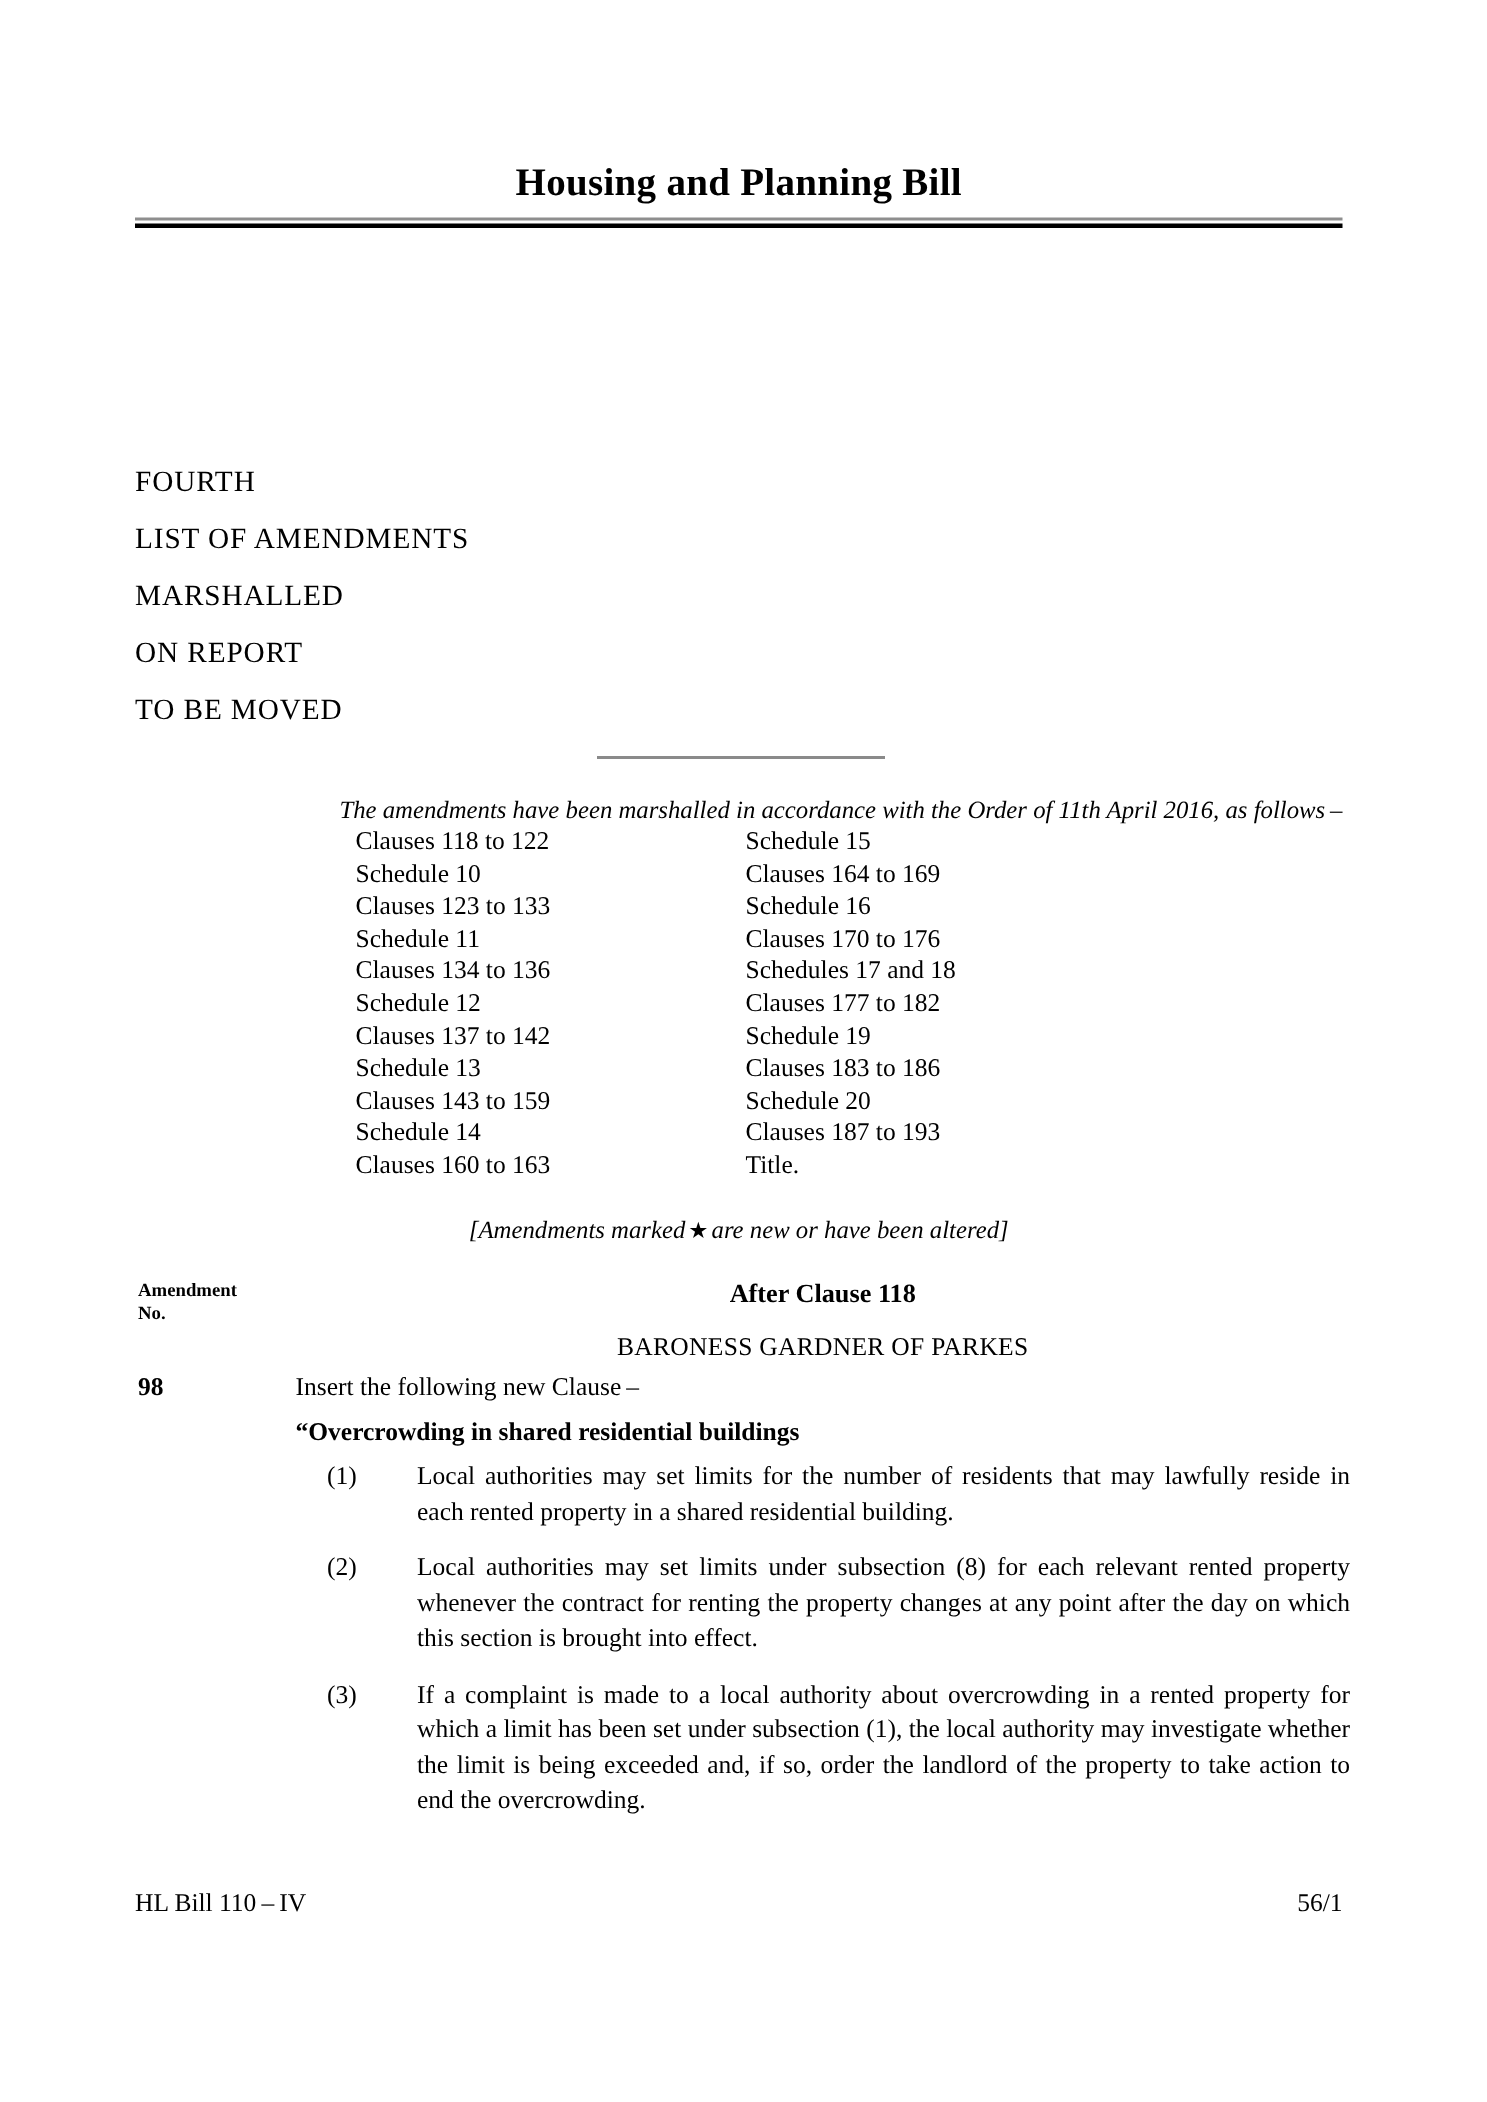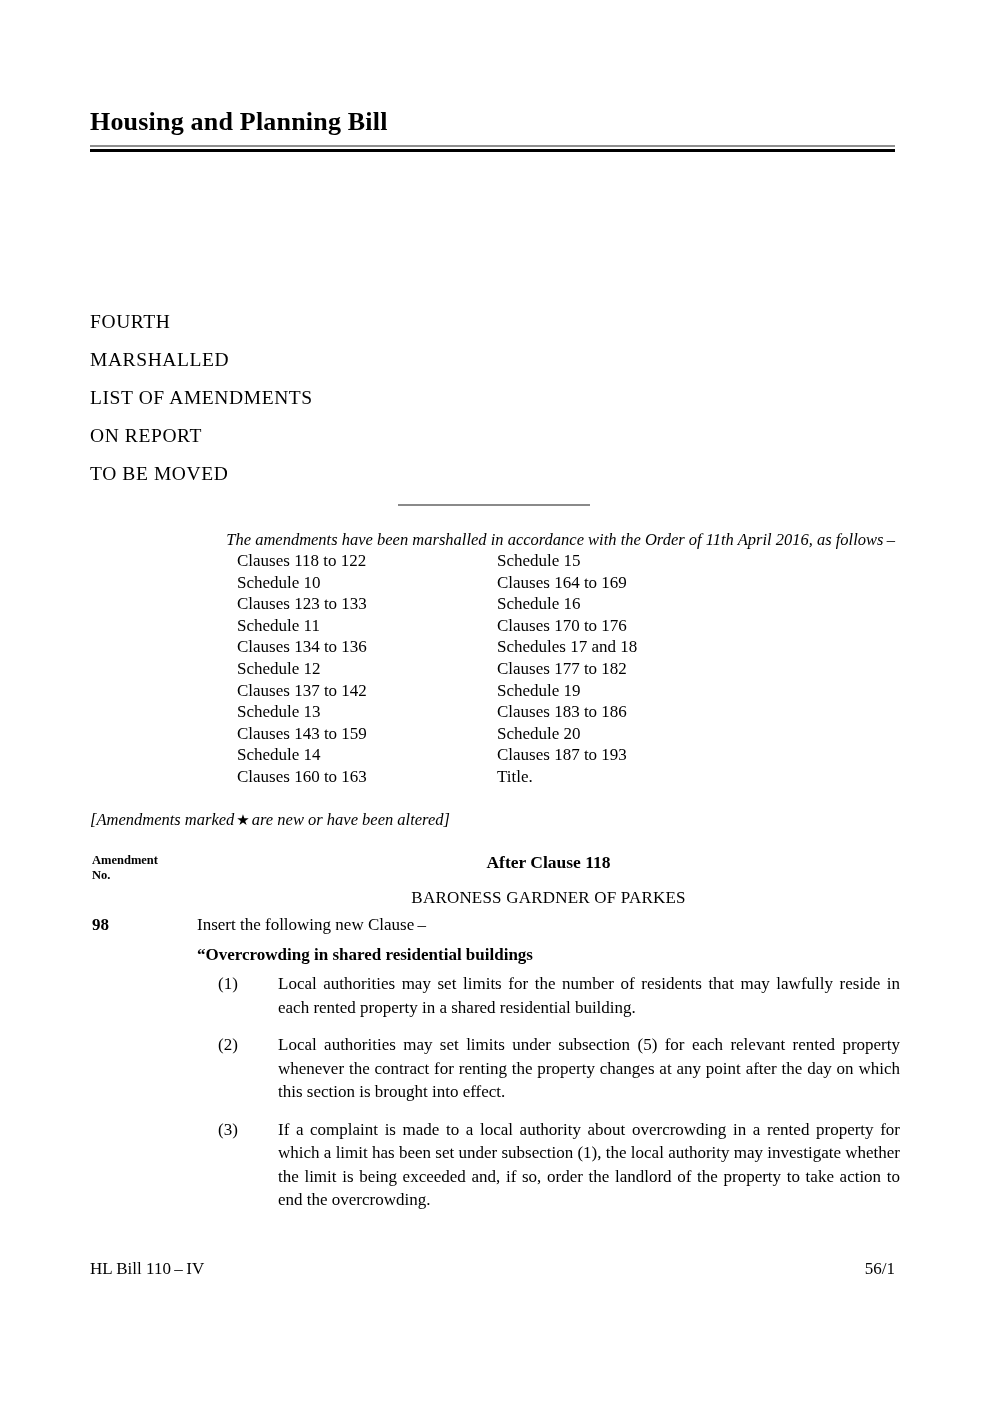--- a/index.html
+++ b/index.html
@@ -20,21 +20,21 @@
     background: #ffffff;
     overflow: hidden;
   }
 
   
   .doc-title {
     position: absolute;
     left: 90px;
     top: 107px;
     width: 805px;
-    text-align: left;
+    text-align: center;
     font-size: 26px;
     font-weight: bold;
     letter-spacing: 0.2px;
   }
   .rule-double {
     position: absolute;
     left: 90px;
     top: 145px;
     width: 805px;
     height: 6px;
@@ -106,20 +106,21 @@
     line-height: 21.6px;
     white-space: nowrap;
   }
 
   
   .star-note {
     position: absolute;
     left: 90px;
     top: 810px;
     width: 805px;
+    text-align: center;
     font-style: italic;
     font-size: 16.5px;
   }
   .star-note .star {
     font-style: normal;
     font-size: 15px;
     padding: 0 2px;
   }
 
   
@@ -219,22 +220,22 @@
 
   <div class="doc-title">Housing and Planning Bill</div>
 
   <div class="rule-double">
     <div class="thin"></div>
     <div class="thick"></div>
   </div>
 
   <div class="heading-stack">
     <div class="hl">FOURTH</div>
+    <div class="hl">LIST OF AMENDMENTS</div>
     <div class="hl">MARSHALLED</div>
-    <div class="hl">LIST OF AMENDMENTS</div>
     <div class="hl">ON REPORT</div>
     <div class="hl">TO BE MOVED</div>
   </div>
 
   <div class="short-divider"></div>
 
   <div class="marshal-note">The amendments have been marshalled in accordance with the Order of 11th April 2016, as follows –</div>
 
   <div class="list-cols">
     <div class="col col-left">
@@ -281,21 +282,21 @@
   <div class="insert-line">Insert the following new Clause –</div>
   <div class="clause-title">“Overcrowding in shared residential buildings</div>
 
   <div class="subsections">
     <div class="subsec">
       <span class="marker">(1)</span>
       <span class="txt">Local authorities may set limits for the number of residents that may lawfully reside in each rented property in a shared residential building.</span>
     </div>
     <div class="subsec">
       <span class="marker">(2)</span>
-      <span class="txt">Local authorities may set limits under subsection (5) for each relevant rented property whenever the contract for renting the property changes at any point after the day on which this section is brought into effect.</span>
+      <span class="txt">Local authorities may set limits under subsection (8) for each relevant rented property whenever the contract for renting the property changes at any point after the day on which this section is brought into effect.</span>
     </div>
     <div class="subsec">
       <span class="marker">(3)</span>
       <span class="txt">If a complaint is made to a local authority about overcrowding in a rented property for which a limit has been set under subsection (1), the local authority may investigate whether the limit is being exceeded and, if so, order the landlord of the property to take action to end the overcrowding.</span>
     </div>
   </div>
 
   <div class="footer">
     <span class="left">HL Bill 110 – IV</span>
     <span class="right">56/1</span>

